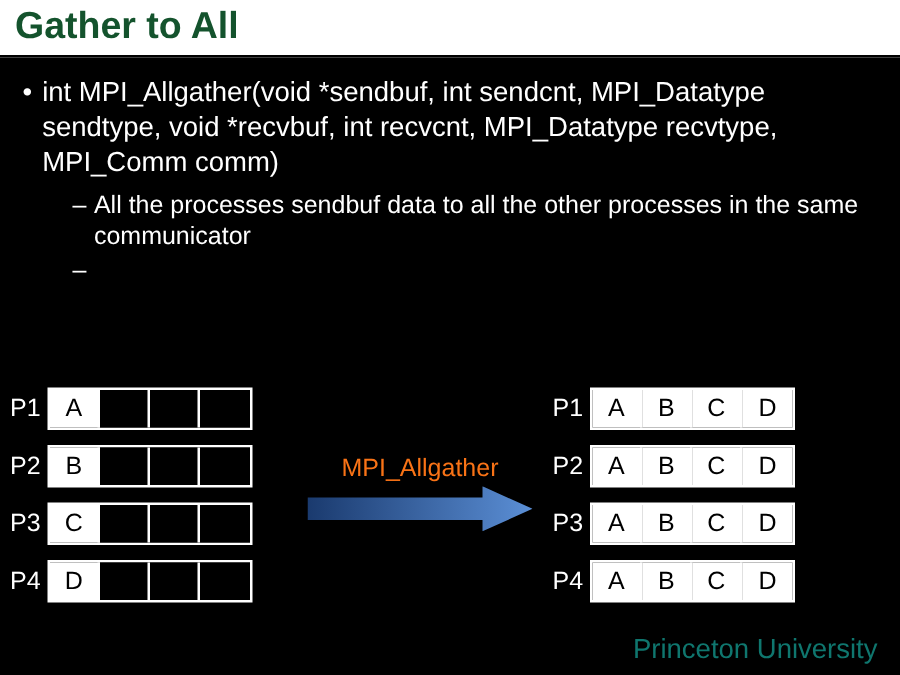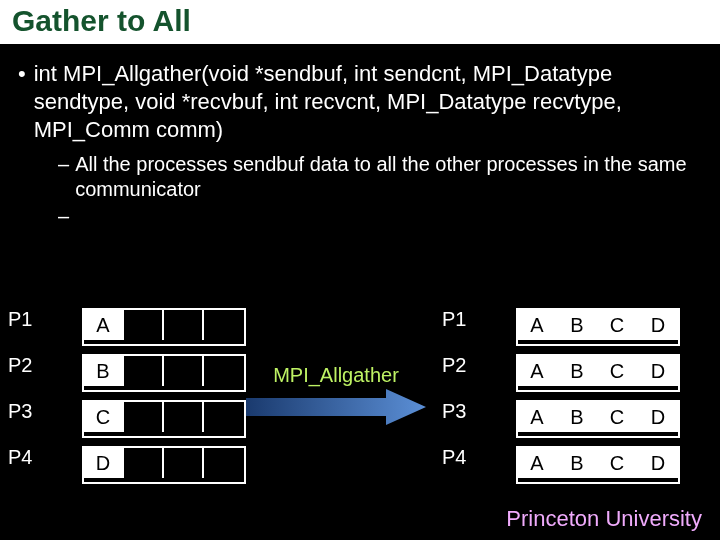--- a/index.html
+++ b/index.html
@@ -46,23 +46,23 @@
   }
   .diagram {
     position: absolute;
     top: 308px;
     left: 0;
     width: 720px;
     color: #fff;
   }
   .proc-row {
     display: flex;
+    align-items: center;
     height: 38px;
     margin-bottom: 8px;
-    gap: 44px;
   }
   .proc-label {
     width: 34px;
     font-size: 20px;
     text-align: left;
     padding-left: 4px;
   }
   .cells {
     display: flex;
     border: 2px solid #fff;
@@ -83,34 +83,34 @@
   .right-block { position: absolute; left: 438px; top: 0; }
   .arrow-wrap {
     position: absolute;
     left: 236px;
     top: 56px;
     width: 200px;
     text-align: center;
   }
   .arrow-label {
     font-size: 20px;
-    color: #bef264;
+    color: #f97316;
     margin-bottom: 2px;
   }
   .arrow {
     width: 180px;
     height: 36px;
     margin: 0 auto;
   }
   .footer {
     position: absolute;
     bottom: 8px;
     right: 18px;
     font-size: 22px;
-    color: #f0abfc;
+    color: #0f766e;
   }
 </style>
 </head>
 <body>
 
 <div class="title-bar">
   <h1>Gather to All</h1>
 </div>
 
 <div class="content">

